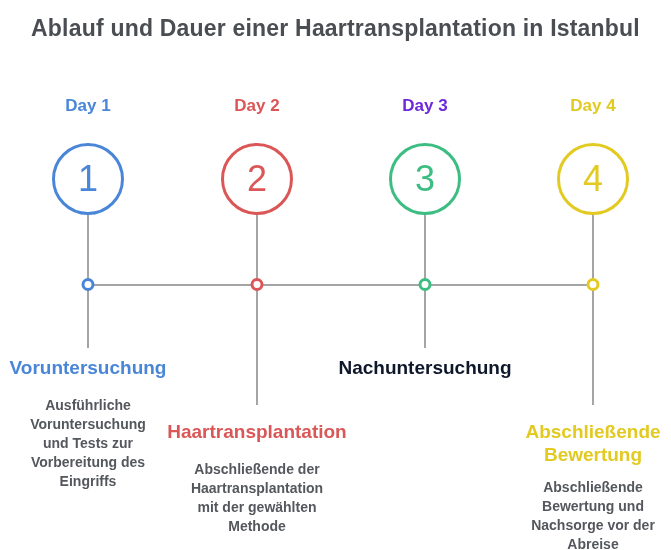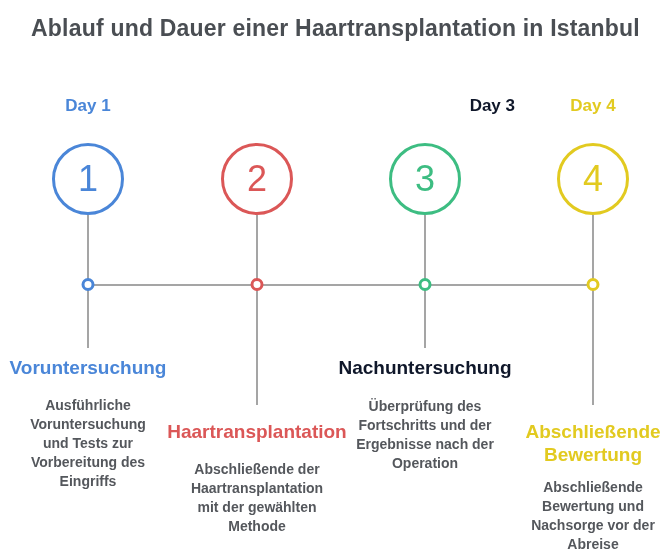--- a/index.html
+++ b/index.html
@@ -132,40 +132,37 @@
     <div class="timeline-node" style="color: rgb(74, 134, 216); border-color: rgb(74, 134, 216);"></div>
     <div class="step-label" style="color: rgb(74, 134, 216); border-color: rgb(74, 134, 216);">Voruntersuchung</div>
     <div class="step-desc">Ausführliche
 Voruntersuchung
 und Tests zur
 Vorbereitung des
 Eingriffs</div>
   </div>
 
   <div class="col col-2">
+    <div class="day-label" style="color: rgb(219, 87, 87); border-color: rgb(219, 87, 87);">Day 2</div>
     <div class="step-circle" style="color: rgb(219, 87, 87); border-color: rgb(219, 87, 87);">2</div>
     <div class="vline" style="background-color: rgb(165, 165, 165);"></div>
     <div class="timeline-node" style="color: rgb(219, 87, 87); border-color: rgb(219, 87, 87);"></div>
     <div class="step-label" style="color: rgb(219, 87, 87); border-color: rgb(219, 87, 87);">Haartransplantation</div>
     <div class="step-desc">Abschließende der
 Haartransplantation
 mit der gewählten
 Methode</div>
   </div>
 
   <div class="col col-3">
-    <div class="day-label" style="color: #0f172a; border-color: rgb(61, 189, 130); text-align: right;">Day 3</div>
+    <div class="day-label" style="color: #6d28d9; border-color: rgb(61, 189, 130);">Day 3</div>
     <div class="step-circle" style="color: rgb(61, 189, 130); border-color: rgb(61, 189, 130);">3</div>
     <div class="vline" style="background-color: rgb(165, 165, 165);"></div>
     <div class="timeline-node" style="color: rgb(61, 189, 130); border-color: rgb(61, 189, 130);"></div>
     <div class="step-label" style="color: #0f172a; border-color: rgb(61, 189, 130);">Nachuntersuchung</div>
-    <div class="step-desc">Überprüfung des
-Fortschritts und der
-Ergebnisse nach der
-Operation</div>
   </div>
 
   <div class="col col-4">
     <div class="day-label" style="color: rgb(226, 202, 32); border-color: rgb(226, 202, 32);">Day 4</div>
     <div class="step-circle" style="color: rgb(226, 202, 32); border-color: rgb(226, 202, 32);">4</div>
     <div class="vline" style="background-color: rgb(165, 165, 165);"></div>
     <div class="timeline-node" style="color: rgb(226, 202, 32); border-color: rgb(226, 202, 32);"></div>
     <div class="step-label" style="color: rgb(226, 202, 32); border-color: rgb(226, 202, 32);">Abschließende
 Bewertung</div>
     <div class="step-desc">Abschließende

